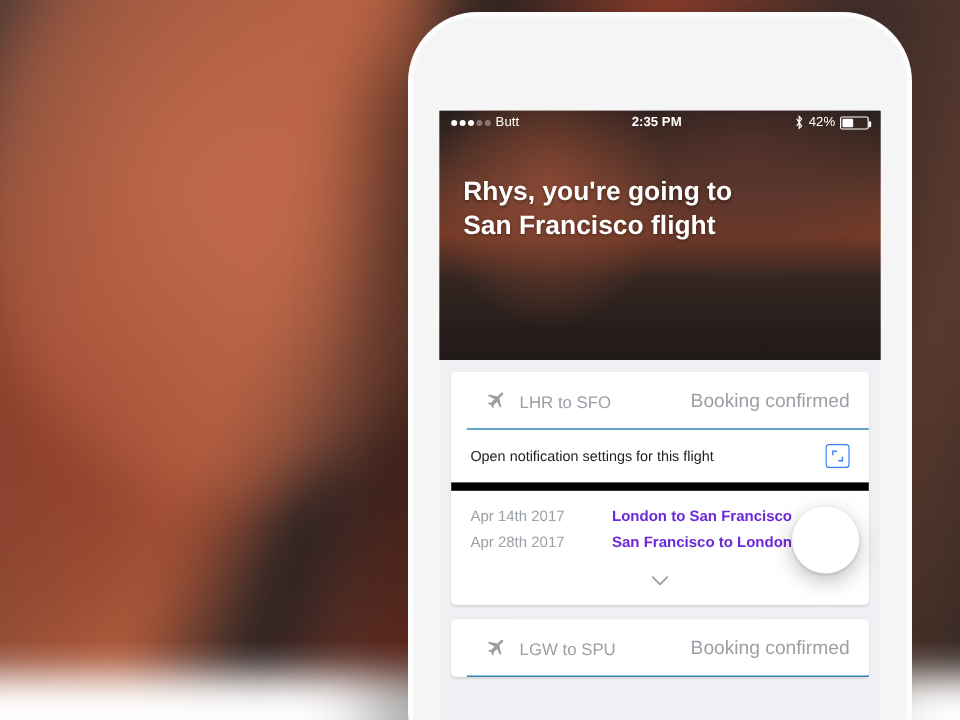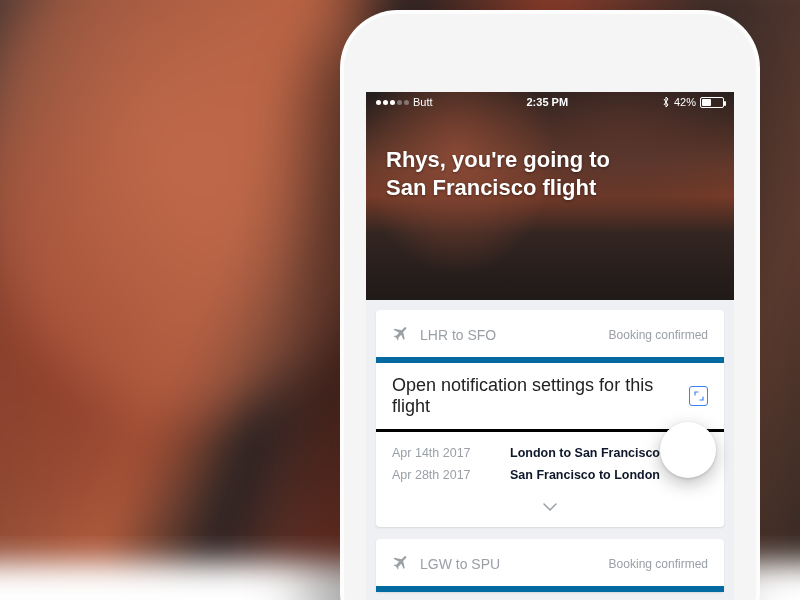--- a/index.html
+++ b/index.html
@@ -87,37 +87,37 @@
     
     .cards { padding:10px 10px 0; }
     .card {
       background:#fff; border-radius:4px;
       box-shadow:0 1px 2px rgba(0,0,0,0.1);
       margin-bottom:12px;
       font-size:13px; color:#222;
     }
     .card-head {
       display:flex; justify-content:space-between; align-items:center;
-      padding:14px 16px 12px; color:#9aa0a6; border-bottom:6px solid #0369a1;
+      padding:14px 16px 12px; color:#9aa0a6; border-bottom:1px solid #0369a1;margin-left:13px;
     }
     .route { display:flex; align-items:center; gap:10px; font-size:14px; }
-    .status { font-size:12px; }
+    .status { font-size:16px; }
     .notif-row {
       display:flex; justify-content:space-between; align-items:center; gap:10px;
-      padding:12px 16px; border-bottom:3px solid #000000; font-size:18px;
+      padding:12px 16px; border-bottom:7px solid #000000; font-size:12px;
     }
     .notif-btn {
       width:20px; height:20px; border:1px solid #3b82f6; border-radius:3px;
       display:flex; align-items:center; justify-content:center;
       color:#3b82f6;
     }
     .legs { padding:10px 16px 6px; }
     .leg { display:flex; gap:28px; font-size:12.5px; padding:4px 0; }
     .leg .date { color:#9aa0a6; width:90px; flex:none; }
-    .leg .city { font-weight:600; color:#0f172a; }
+    .leg .city { font-weight:600; color:#6d28d9; }
     .expand { text-align:center; padding:8px 0 12px; color:#9aa0a6; }
 
     .fab {
       position:absolute; right:18px; top:330px;
       width:56px; height:56px; border-radius:50%;
       background:#fff; box-shadow:0 6px 18px rgba(0,0,0,0.25), 0 1px 3px rgba(0,0,0,0.15);
       z-index:5;
     }
   </style>
 </head>

